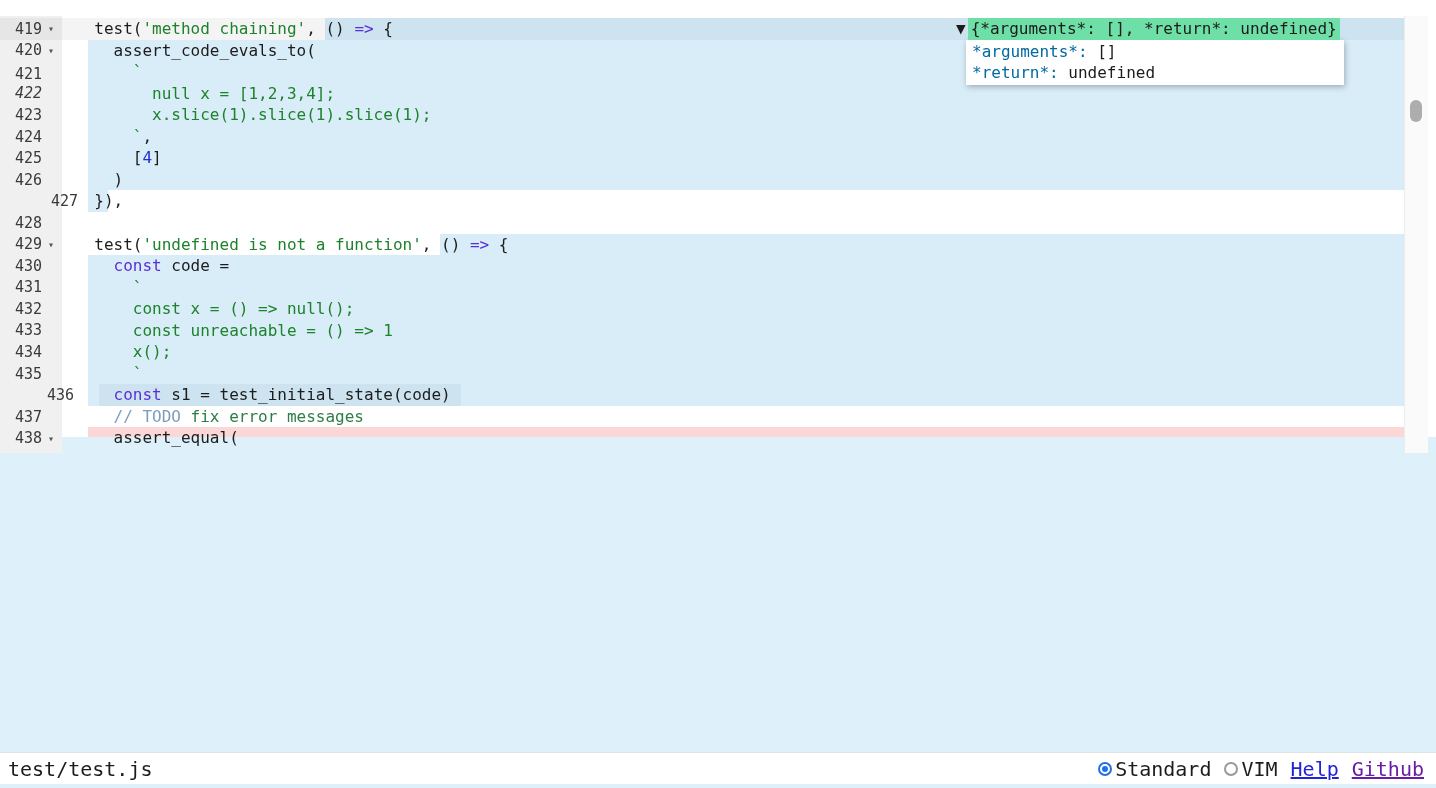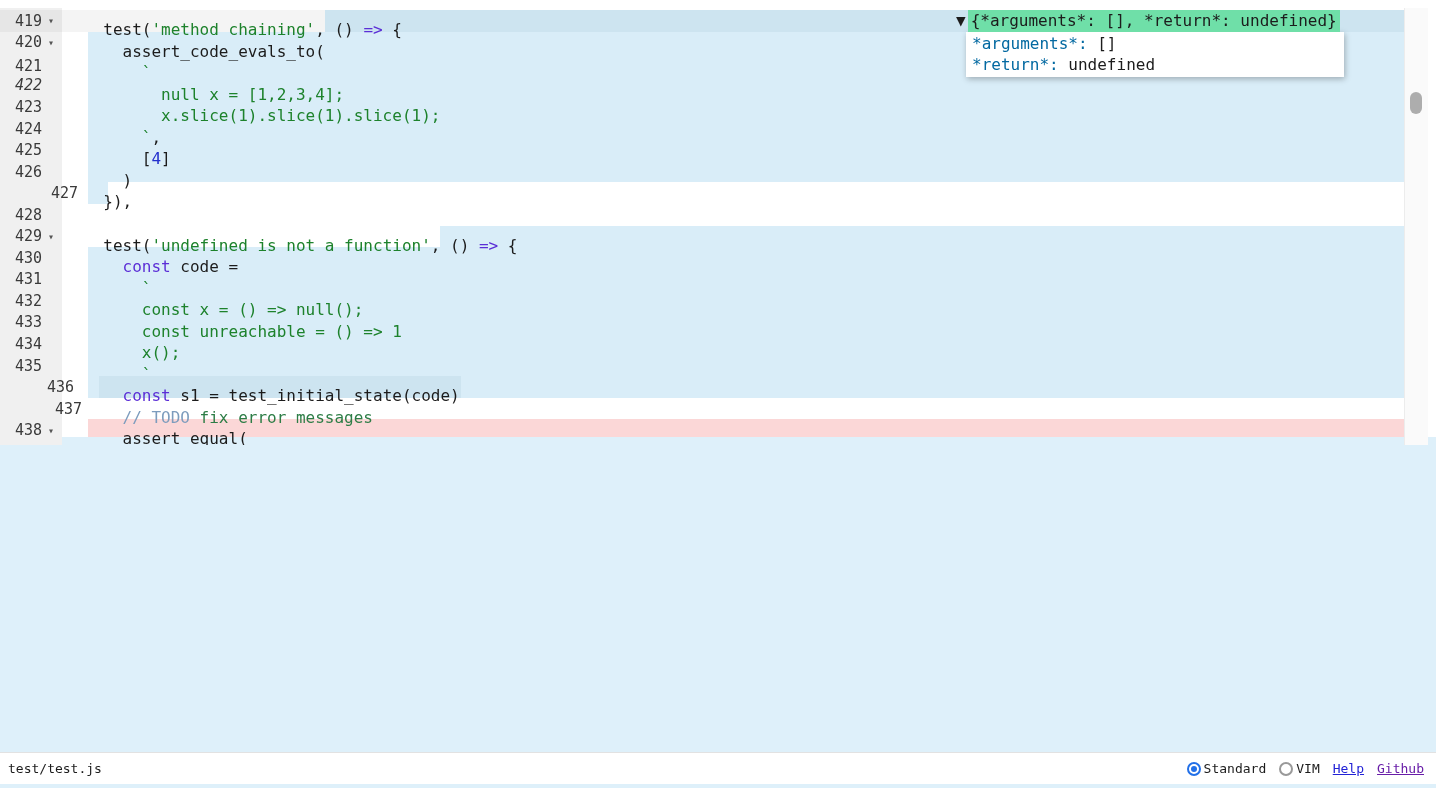--- a/index.html
+++ b/index.html
@@ -1,32 +1,32 @@
 <!DOCTYPE html>
 <html><head>
 <meta charset="utf-8">
 <style>
   html,body{margin:0;padding:0}
   body{
     width:1436px;height:788px;position:relative;overflow:hidden;
     background:#fff;font-family:"DejaVu Sans Mono",monospace;color:#1c1c1c;
   }
   
-  .editor{position:absolute;left:0;top:8px;width:1436px;height:437px;background:#fff;overflow:hidden}
+  .editor{position:absolute;left:0;top:16px;width:1436px;height:437px;background:#fff;overflow:hidden}
   .gutter{position:absolute;left:0;top:0;width:62px;height:437px;background:#f0f0f0;z-index:3}
   .gcell{position:absolute;left:0;width:62px;height:21.55px;font-size:15px;color:#3a3a3a;display:flex;align-items:center}
   .gcell.active{background:#e6e6e6}
   .gnum{flex:0 0 42px;text-align:right}
   .gfold{flex:0 0 18px;text-align:center;font-size:10px;color:#555;cursor:pointer}
   .hl{position:absolute;height:21.55px;z-index:0}
   .hl.light{background:#d9edf8}
   .hl.mid{background:#cde4f0}
   .hl.faint{background:#f4f4f4}
   .hl.pink{background:#fbd7d7}
-  .code-line{position:absolute;left:75px;margin:9px;white-space:pre;font-family:"DejaVu Sans Mono",monospace;
+  .code-line{position:absolute;left:75px;margin:0;white-space:pre;font-family:"DejaVu Sans Mono",monospace;
              font-size:16px;line-height:21.55px;z-index:1;color:#1c1c1c}
   .tok-s{color:#1d822c}
   .tok-k{color:#5b2ed6}
   .tok-n{color:#2430cd}
   .tok-c1{color:#7d9cbd}
   .tok-c2{color:#2d7d46}
   .vscroll{position:absolute;right:8px;top:0;width:23px;height:437px;background:#fafafa;border-left:1px solid #ececec;z-index:4}
   .vthumb{position:absolute;left:5px;top:84px;width:12px;height:22px;background:#adadad;border-radius:6px}
   
   .tooltip{position:absolute;left:956px;top:2px;z-index:6;font-size:16px;line-height:21.5px}
@@ -35,21 +35,21 @@
   .tt-title{background:#6fdfa8;padding:0 3px}
   .tt-body{background:#fff;box-shadow:1px 2px 6px rgba(0,0,0,.28);margin-left:10px;padding:1px 6px;width:366px}
   .tt-row{height:21.5px;white-space:pre}
   .tt-key{color:#0369a1}
   
   .bottom{position:absolute;left:0;top:437px;width:1436px;height:315px;background:#def0fa}
   .link{color:#2222d6;text-decoration:underline;cursor:pointer}
   .link.visited{color:#681da8}
   
   .statusbar{position:absolute;left:0;top:752px;width:1436px;height:32px;background:#fff;border-top:1px solid #e2e2e2;
-             display:flex;align-items:center;font-size:13px;box-sizing:border-box}
+             display:flex;align-items:center;font-size:20px;box-sizing:border-box}
   .sb-file{margin-left:8px}
   .sb-right{margin-left:auto;display:flex;align-items:center;gap:13px;margin-right:12px}
   .radio-wrap{display:flex;align-items:center;gap:3px;cursor:pointer}
   .radio{width:14px;height:14px;border-radius:50%;position:relative;box-sizing:border-box;display:inline-block}
   .radio.on{border:2px solid #2270e8}
   .radio.on:after{content:"";position:absolute;left:2px;top:2px;width:6px;height:6px;border-radius:50%;background:#2270e8}
   .radio.off{border:2px solid #999}
   .bottom-strip{position:absolute;left:0;top:784px;width:1436px;height:4px;background:#def0fa}
 </style>
 </head>
@@ -122,21 +122,21 @@
         <span class="gfold"></span>
       </div>
       <div class="gcell" style="top: 346.8px;">
         <span class="gnum">435</span>
         <span class="gfold"></span>
       </div>
       <div class="gcell" style="top: 368.35px; padding-left: 32px;">
         <span class="gnum">436</span>
         <span class="gfold"></span>
       </div>
-      <div class="gcell" style="top: 389.9px; margin-left: 40px;">
+      <div class="gcell" style="top: 389.9px;">
         <span class="gnum">437</span>
         <span class="gfold"></span>
       </div>
       <div class="gcell" style="top: 411.45px;">
         <span class="gnum">438</span>
         <span class="gfold">▾</span>
       </div>
       <div class="gcell" style="top: 433px;">
         <span class="gnum">439</span>
         <span class="gfold"></span>

